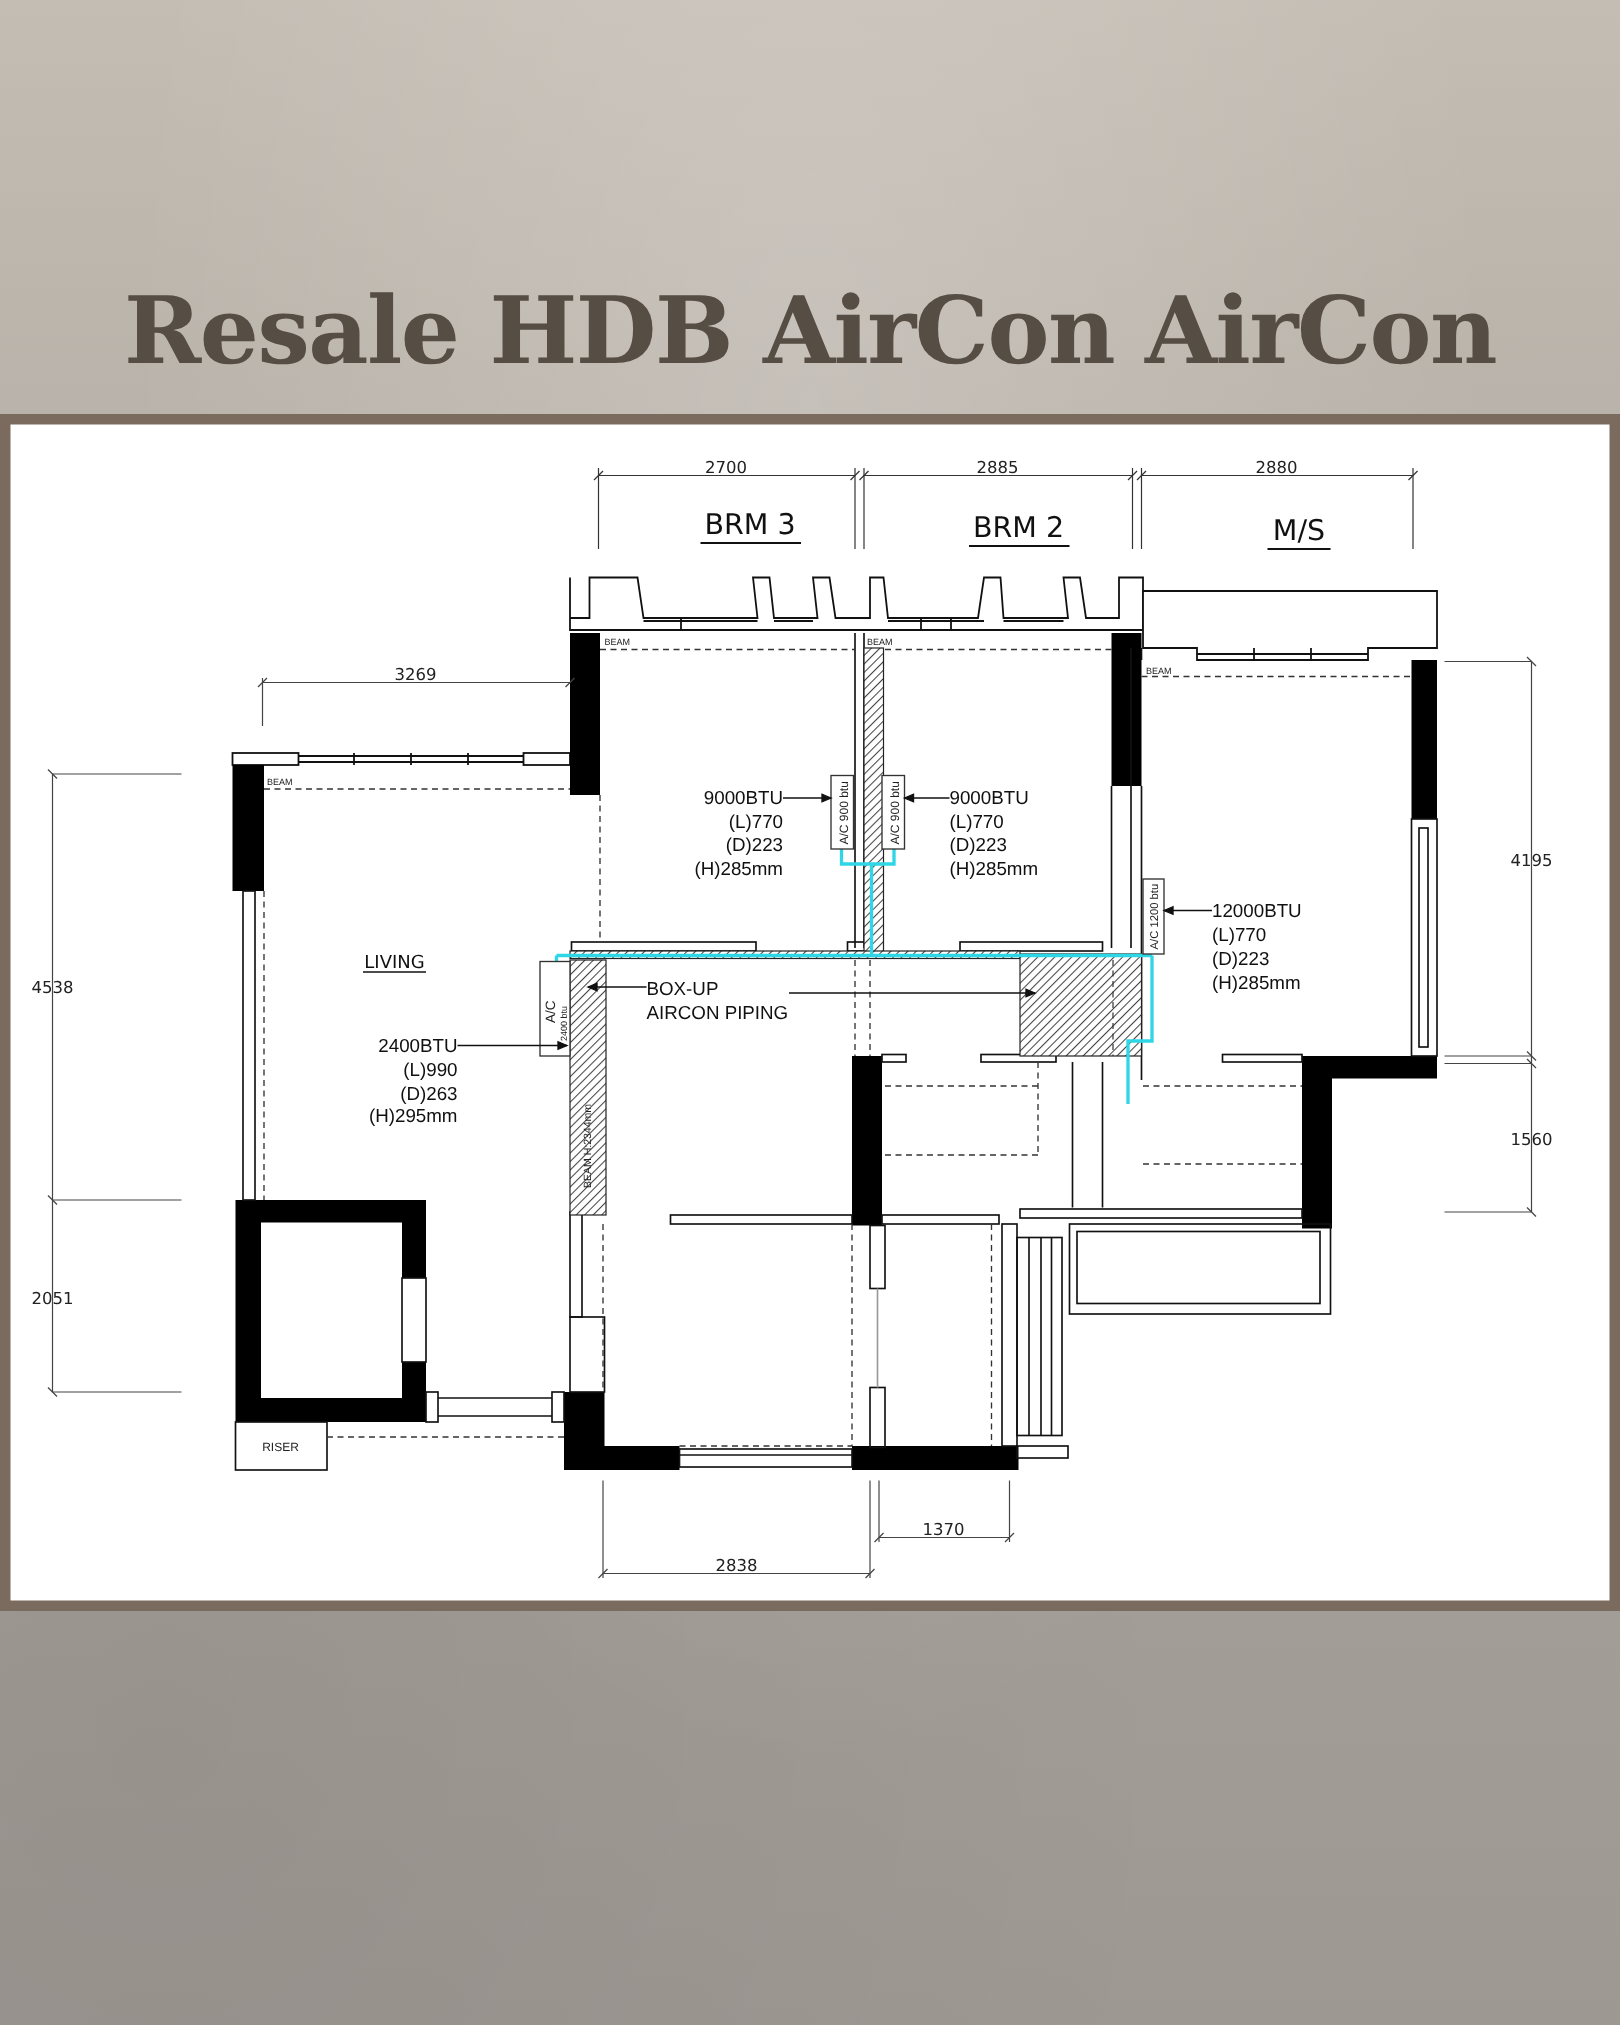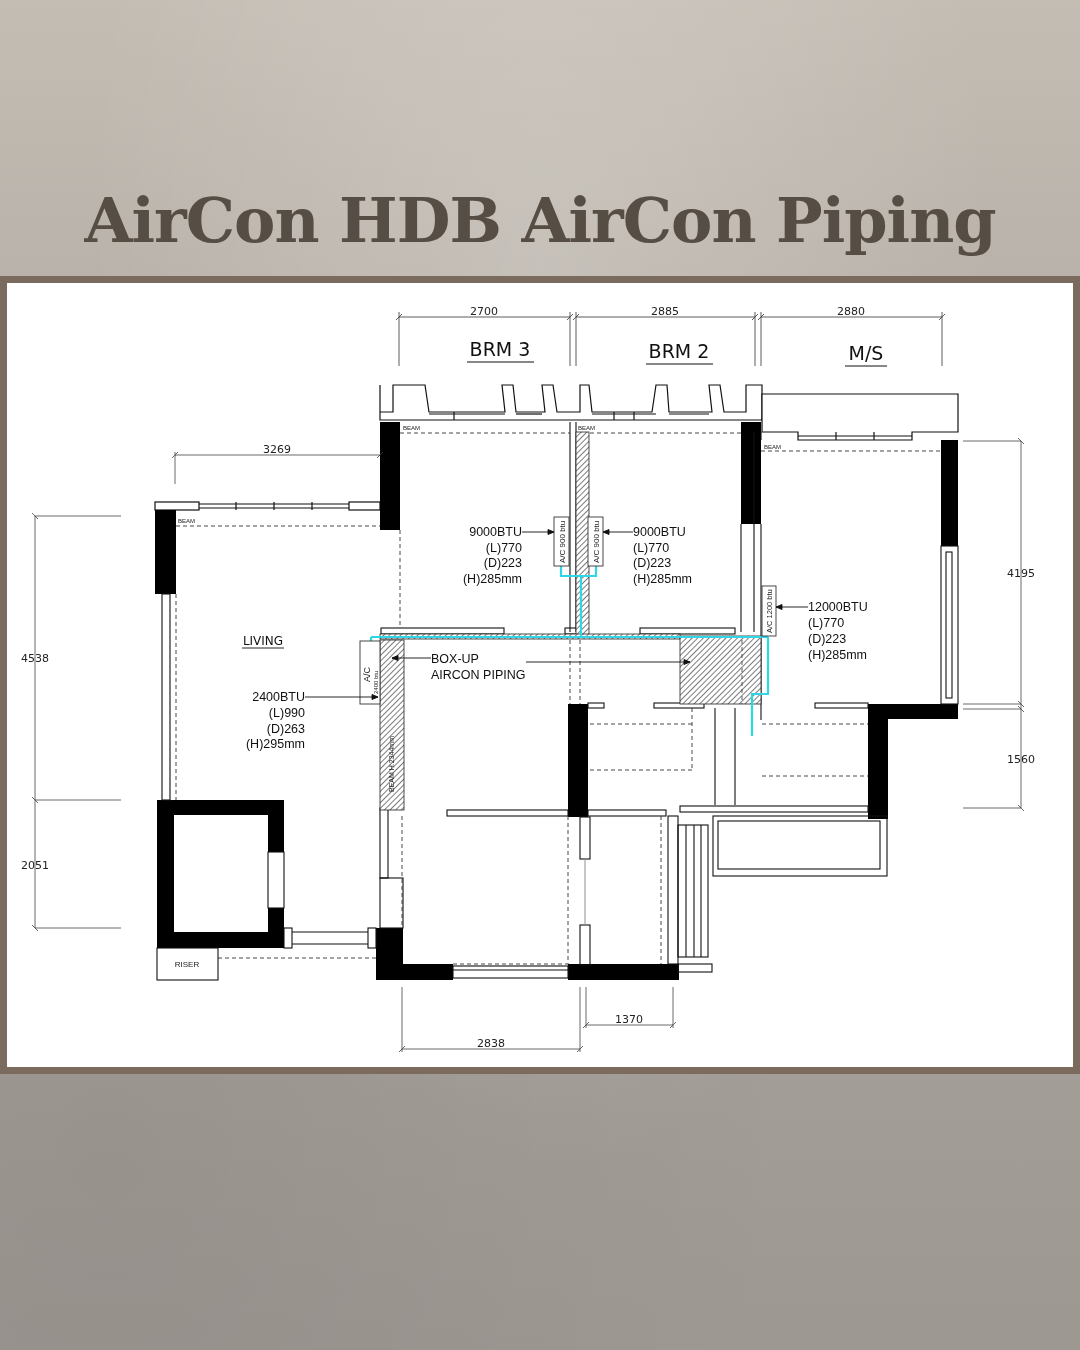--- a/index.html
+++ b/index.html
@@ -18,21 +18,21 @@
   .dim{font-family:"DejaVu Sans","Liberation Sans",sans-serif;font-size:11px;fill:#222;}
   .room{font-family:"DejaVu Sans","Liberation Sans",sans-serif;font-size:19px;fill:#111;}
   .lbl{font-family:"Liberation Sans",sans-serif;font-size:12.5px;fill:#111;}
   .tiny{font-family:"Liberation Sans",sans-serif;font-size:6px;fill:#222;}
 </style>
 </head>
 <body>
 
 <div class="bg-shade"></div>
 
-<div class="title">AirCon HDB AirCon Piping</div>
+<div class="title">Resale HDB AirCon AirCon</div>
 
 <div class="frame"></div>
 <div class="paper"></div>
 
 <svg class="plan" width="1080" height="1350" viewBox="0 0 1080 1350">
   <defs>
     <pattern id="hatch" patternUnits="userSpaceOnUse" width="4" height="4" patternTransform="rotate(45)">
       <rect width="4" height="4" fill="#ffffff"></rect>
       <line x1="0" y1="0" x2="0" y2="4" stroke="#444" stroke-width="1.4"></line>
     </pattern>

